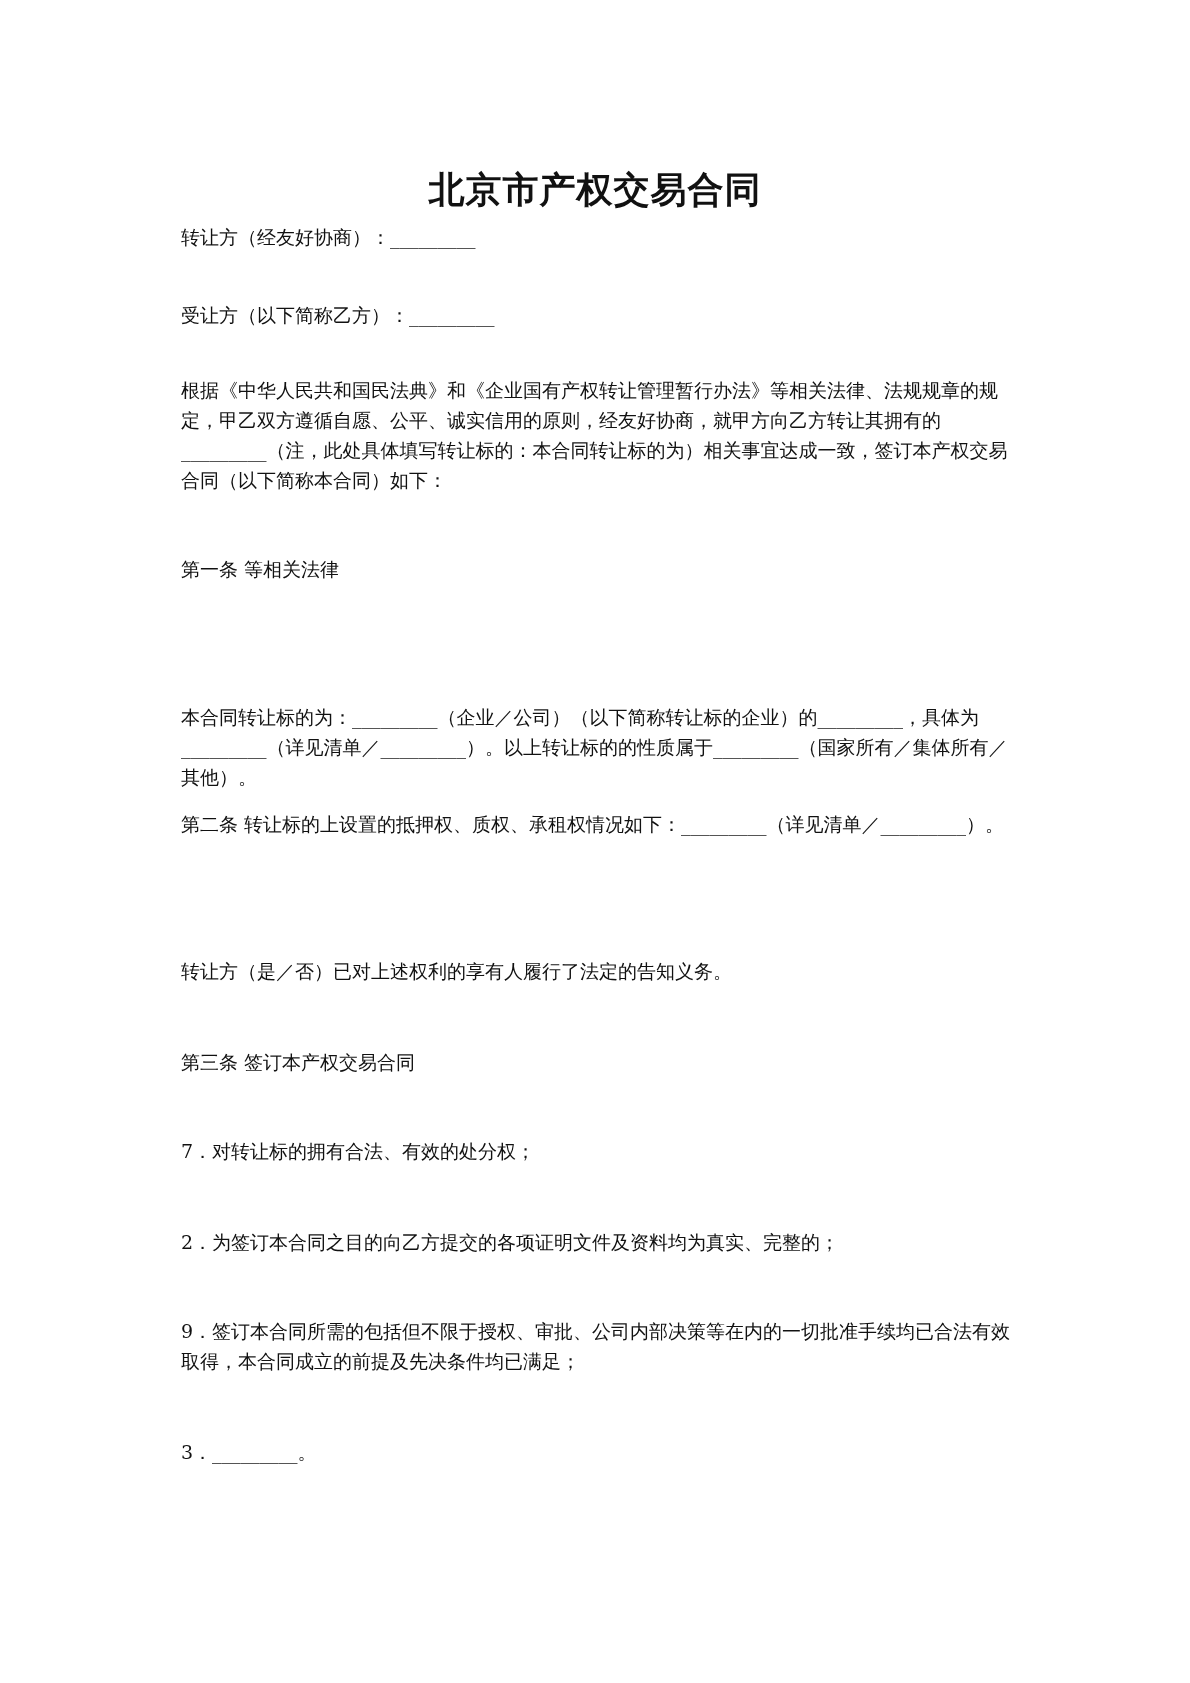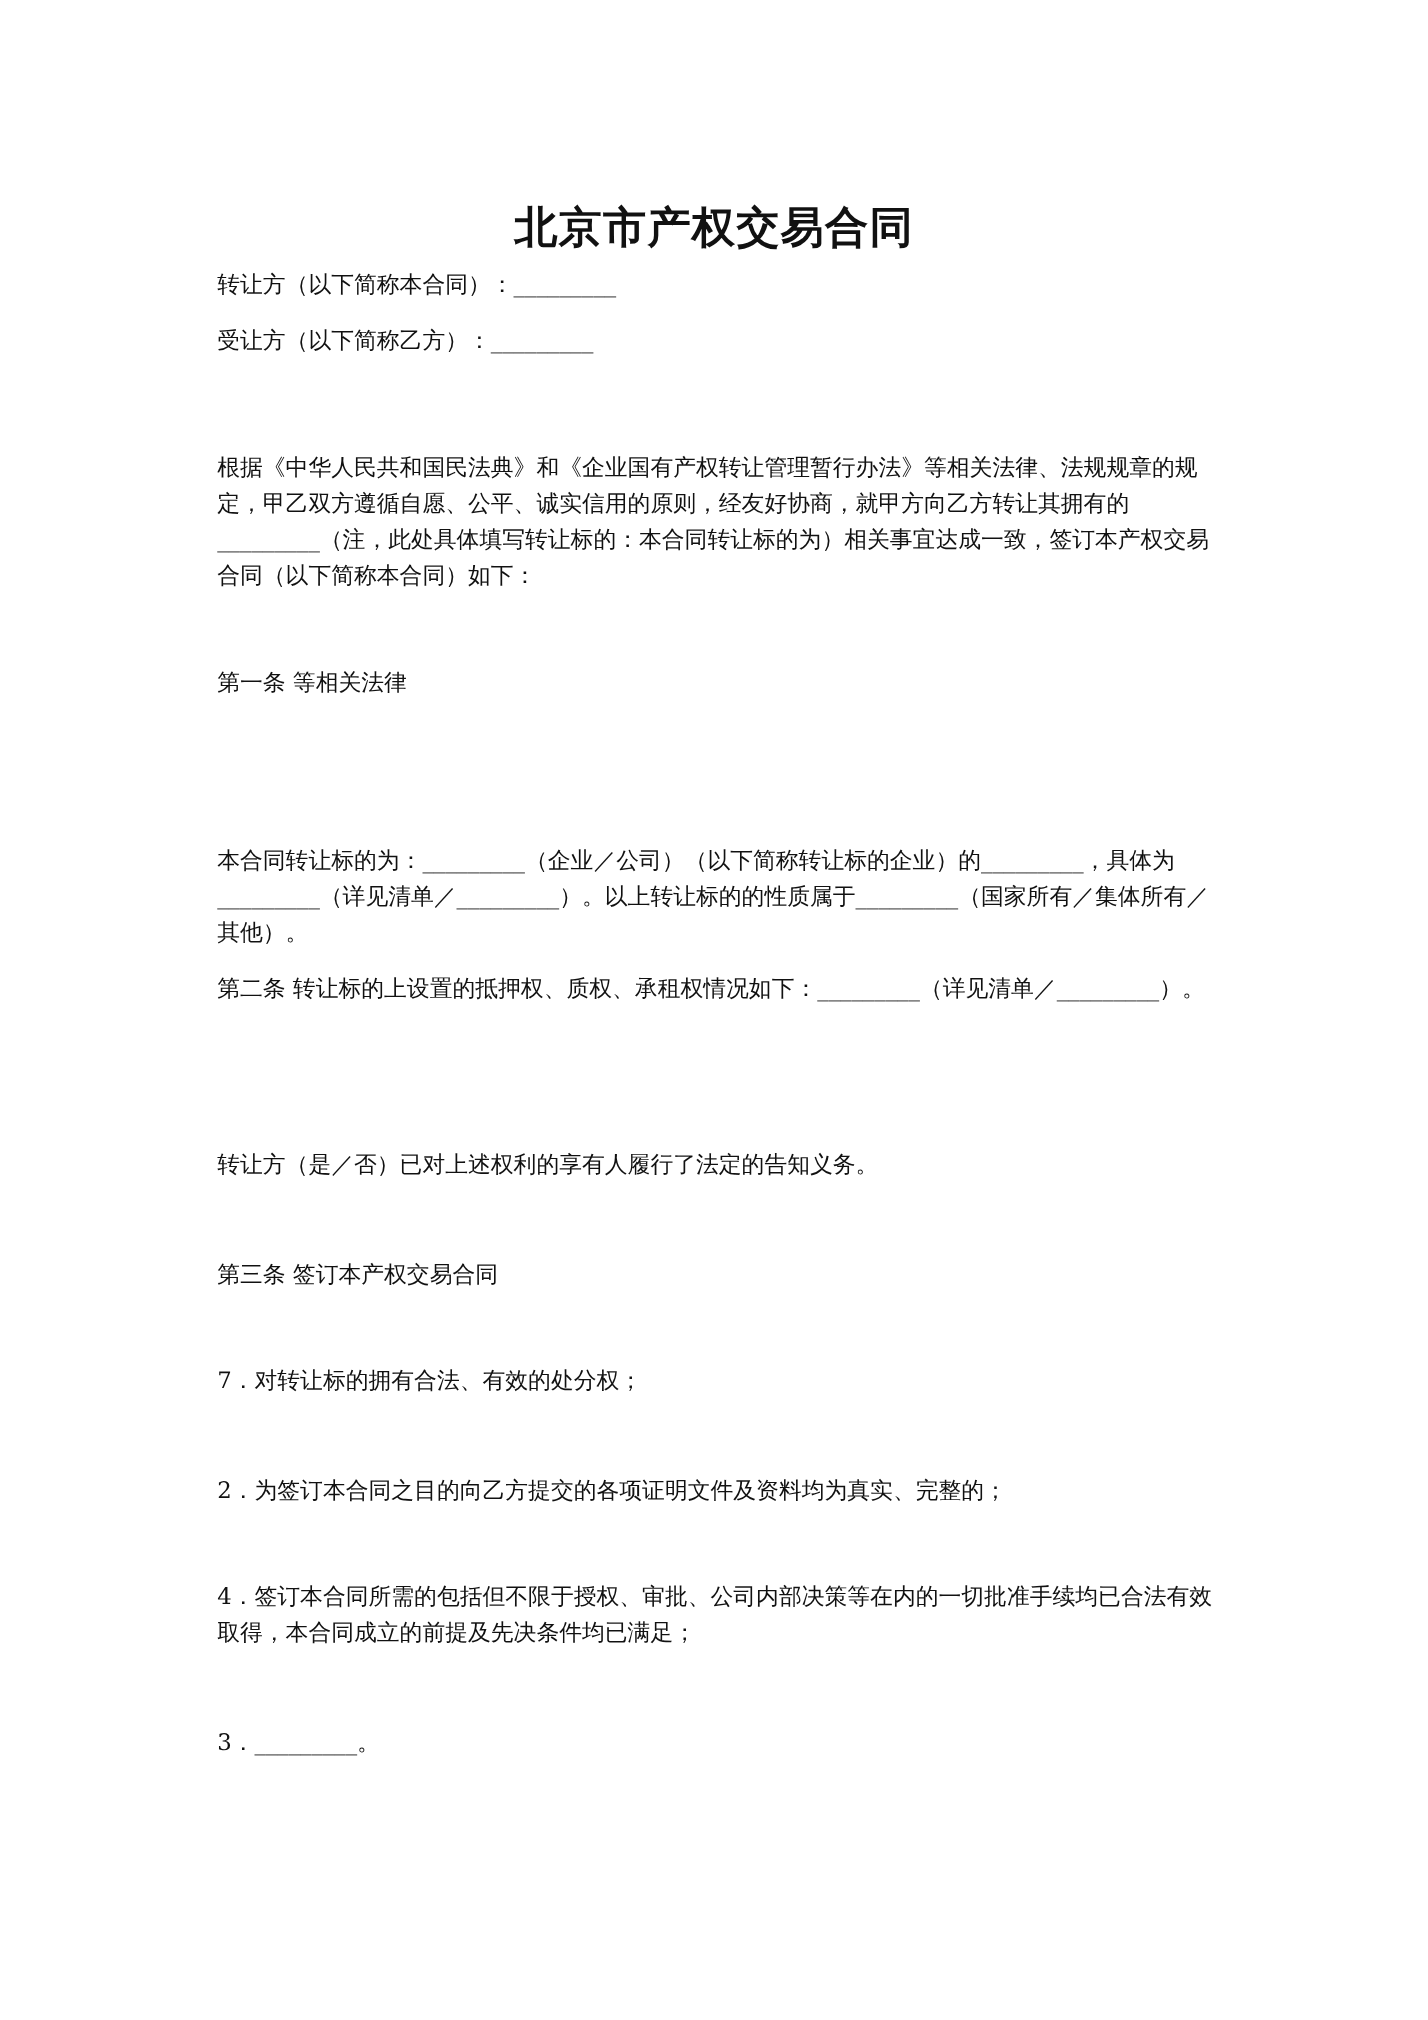--- a/index.html
+++ b/index.html
@@ -7,24 +7,24 @@
          font-family: "DejaVu Serif", "Liberation Serif", serif; color: #111; }
   .title { position: absolute; left: 0; width: 1190px; top: 166px; text-align: center;
            font-family: "DejaVu Sans", sans-serif; font-weight: bold; font-size: 36px; letter-spacing: 1px; }
   .p { position: absolute; left: 181px; width: 840px; font-size: 19px; line-height: 30px; }
 </style>
 </head>
 <body>
 
 <div class="title">北京市产权交易合同</div>
 
-<div class="p" style="top:222px">转让方（以下简称本合同）：_________</div>
-<div class="p" style="top:269px">受让方（以下简称乙方）：_________</div>
+<div class="p" style="top:222px">转让方（经友好协商）：_________</div>
+<div class="p" style="top:300px">受让方（以下简称乙方）：_________</div>
 <div class="p" style="top:375px">根据《中华人民共和国民法典》和《企业国有产权转让管理暂行办法》等相关法律、法规规章的规定，甲乙双方遵循自愿、公平、诚实信用的原则，经友好协商，就甲方向乙方转让其拥有的_________（注，此处具体填写转让标的：本合同转让标的为）相关事宜达成一致，签订本产权交易合同（以下简称本合同）如下：</div>
 <div class="p" style="top:554px">第一条 等相关法律</div>
 <div class="p" style="top:702px">本合同转让标的为：_________（企业／公司）（以下简称转让标的企业）的_________，具体为_________（详见清单／_________）。以上转让标的的性质属于_________（国家所有／集体所有／其他）。</div>
 <div class="p" style="top:809px">第二条 转让标的上设置的抵押权、质权、承租权情况如下：_________（详见清单／_________）。</div>
 <div class="p" style="top:956px">转让方（是／否）已对上述权利的享有人履行了法定的告知义务。</div>
 <div class="p" style="top:1047px">第三条 签订本产权交易合同</div>
 <div class="p" style="top:1136px">7．对转让标的拥有合法、有效的处分权；</div>
 <div class="p" style="top:1227px">2．为签订本合同之目的向乙方提交的各项证明文件及资料均为真实、完整的；</div>
-<div class="p" style="top:1316px">4．签订本合同所需的包括但不限于授权、审批、公司内部决策等在内的一切批准手续均已合法有效取得，本合同成立的前提及先决条件均已满足；</div>
+<div class="p" style="top:1316px">9．签订本合同所需的包括但不限于授权、审批、公司内部决策等在内的一切批准手续均已合法有效取得，本合同成立的前提及先决条件均已满足；</div>
 <div class="p" style="top:1437px">3．_________。</div>
 
 </body></html>

